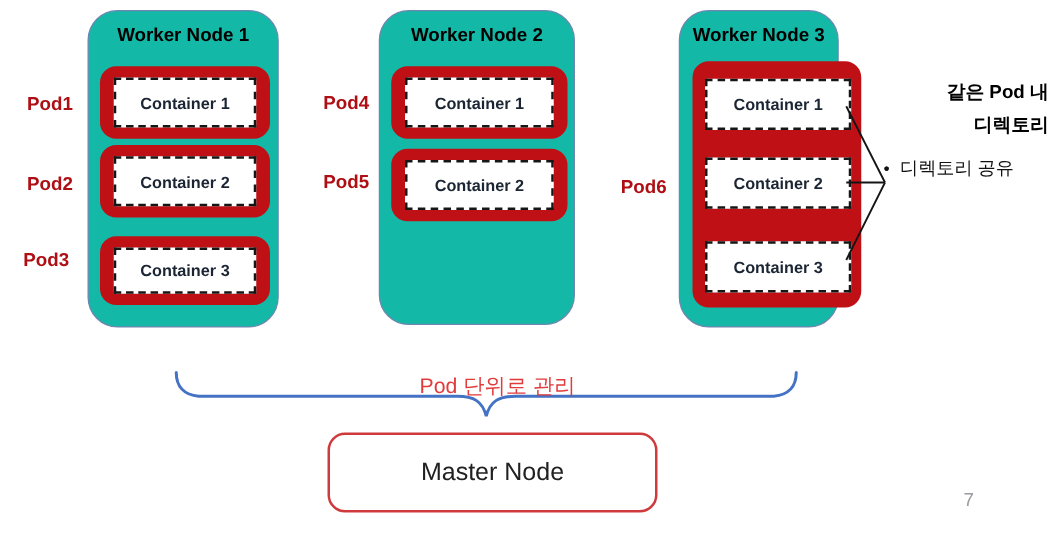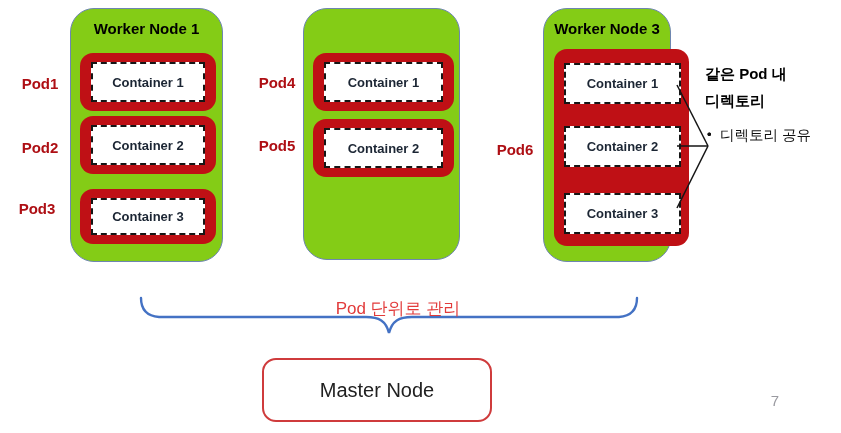--- a/index.html
+++ b/index.html
@@ -1,21 +1,21 @@
 <!DOCTYPE html>
 <html style="--pod-red: #bf1015; --pod-label-red: #ae0f14; --node-border-blue: #6e86b0; --brace-blue: #4472c4; --brace-label-red: #e23b3b; --master-border-red: #cf3b3c; --container-text: #1b2533; --page-number-gray: #9a9aa0;"><head>
 <meta charset="utf-8">
 <style>
   html,body{margin:0;padding:0;background:#fff;}
   .stage{
     position:relative;width:841px;height:433px;background:#fff;overflow:hidden;
     font-family:"Liberation Sans","DejaVu Sans",sans-serif;
   }
   .node{
-    position:absolute;background:#84cc16;
+    position:absolute;background:#14b8a6;
     border:1.6px solid var(--node-border-blue,#6e86b0);
     border-radius:24px;box-sizing:border-box;
   }
   .node-title{
     position:absolute;top:11px;left:0;right:0;text-align:center;
     font-weight:bold;font-size:15px;color:#000;
   }
   .pod{
     position:absolute;background:var(--pod-red,#bf1015);
     border-radius:13px;box-sizing:border-box;display:flex;text-align:center;
@@ -25,31 +25,31 @@
     background:#fff;border:2px dashed #161616;box-sizing:border-box;
     display:flex;align-items:center;justify-content:center;
     font-weight:bold;font-size:13px;color:var(--container-text,#1b2533);
   }
   .cbox-abs{position:absolute;}
   .pod-label{
     position:absolute;font-weight:bold;font-size:15px;line-height:18px;
     color:var(--pod-label-red,#ae0f14);text-align:center;width:46px;
   }
   .annotation{position:absolute;left:705px;top:60px;width:134px;color:#111;}
-  .ann-title{font-weight:bold;font-size:15px;line-height:27px;text-align:left;color:#000;}
+  .ann-title{font-weight:bold;font-size:15px;line-height:27px;text-align:right;color:#000;}
   .ann-list{list-style:none;margin:9px 0 0 0;padding:0;font-size:14.5px;line-height:25px;}
   .ann-list li{position:relative;padding-left:15px;}
   .ann-list li .dot{position:absolute;left:2px;top:-1px;font-size:13px;}
   .overlay{position:absolute;left:0;top:0;pointer-events:none;}
   .brace-label{
     position:absolute;left:298px;top:297px;width:200px;text-align:center;
     font-size:17px;color:var(--brace-label-red,#e23b3b);
   }
   .master-node{
-    position:absolute;left:262px;top:358px;width:230px;height:64px;
+    position:absolute;left:262px;top:346px;width:264px;height:64px;
     border:2px solid var(--master-border-red,#cf3b3c);border-radius:14px;
     box-sizing:border-box;background:#fff;
     display:flex;align-items:center;justify-content:center;
     font-size:20px;color:#212121;
   }
   .page-number{
     position:absolute;left:760px;top:392px;width:30px;text-align:center;
     font-size:15px;color:var(--page-number-gray,#9a9aa0);
   }
 </style>
@@ -65,20 +65,21 @@
     </div>
     <div class="pod pod-single" style="left:9px;top:107px;width:136px;height:58px">
       <div class="cbox">Container 2</div>
     </div>
     <div class="pod pod-single" style="left:9px;top:180px;width:136px;height:55px">
       <div class="cbox">Container 3</div>
     </div>
   </div>
 
   <div class="node" style="left:303px;top:8px;width:157px;height:252px">
+    <div class="node-title">Worker Node 2</div>
     <div class="pod pod-single" style="left:9px;top:44px;width:141px;height:58px">
       <div class="cbox">Container 1</div>
     </div>
     <div class="pod pod-single" style="left:9px;top:110px;width:141px;height:58px">
       <div class="cbox">Container 2</div>
     </div>
   </div>
 
   <div class="node" style="left:543px;top:8px;width:128px;height:254px">
     <div class="node-title">Worker Node 3</div>

